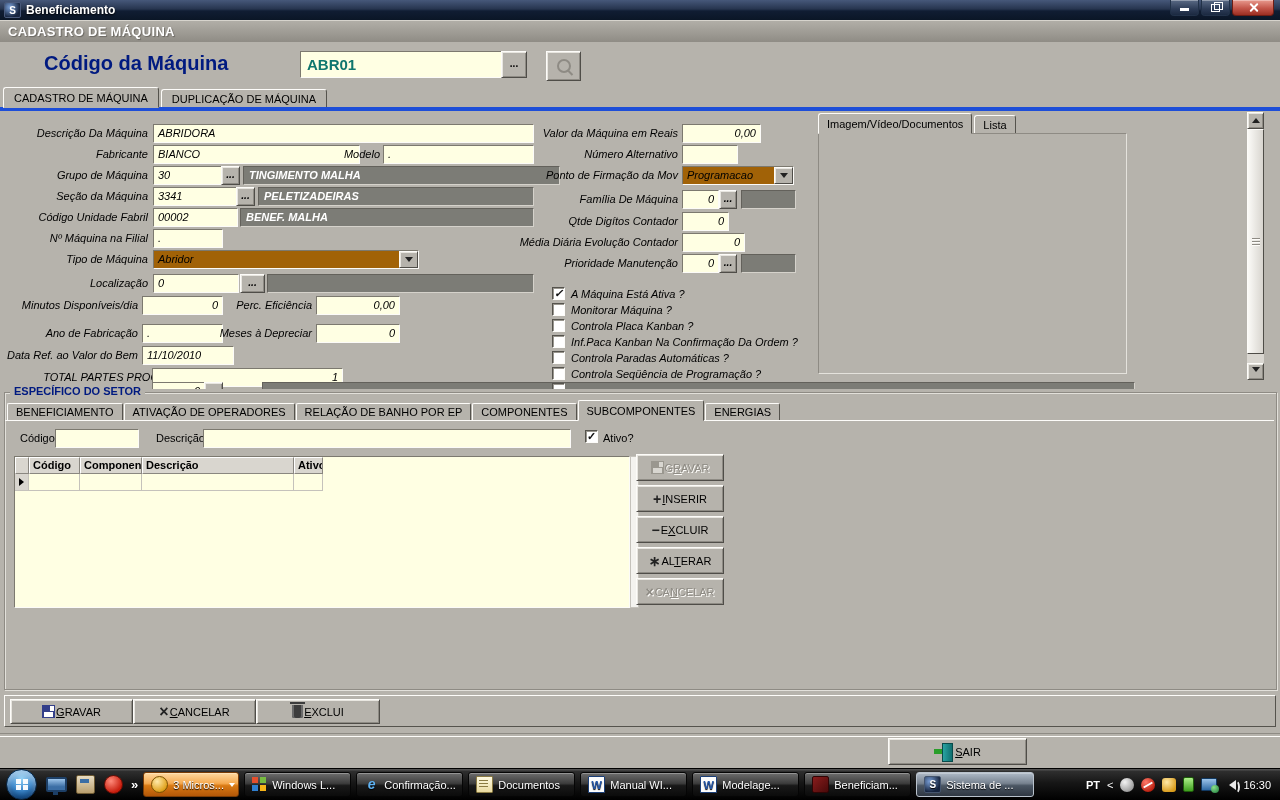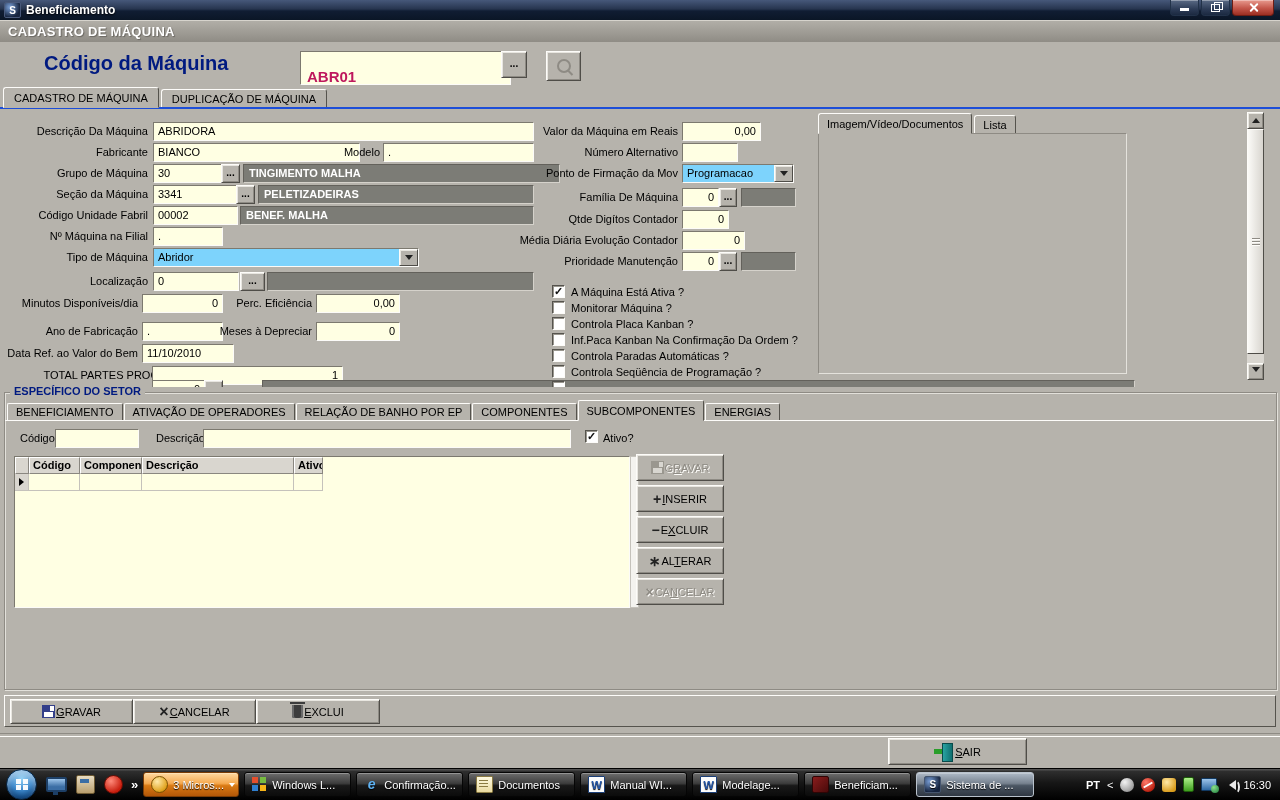--- a/index.html
+++ b/index.html
@@ -37,44 +37,44 @@
   .inp{position:absolute;box-sizing:border-box;height:19px;background:#ffffe3;font-size:11px;
     border:1px solid;border-color:#7c796f #fcfbf8 #fcfbf8 #7c796f;padding:2px 4px;line-height:13px;overflow:hidden;white-space:nowrap;}
   .num{text-align:right;}
   .gval{position:absolute;box-sizing:border-box;height:19px;background:#7c7c76;color:#fff;font-weight:bold;
     font-size:11px;border:1px solid;border-color:#63615b #d5d2cb #d5d2cb #63615b;padding:2px 5px;line-height:13px;
     overflow:hidden;white-space:nowrap;}
   .raised{background:#b6b3ac;border:1px solid;border-color:#fdfcf9 #4f4d48 #4f4d48 #fdfcf9;
     box-shadow:inset 1px 1px 0 #e8e6e0,inset -1px -1px 0 #8e8b84;}
   .dots{position:absolute;box-sizing:border-box;text-align:center;font-weight:bold;font-size:10px;
     line-height:12px;cursor:default;}
-  .combo{position:absolute;box-sizing:border-box;height:19px;background:#7dd3fc;
+  .combo{position:absolute;box-sizing:border-box;height:19px;background:#a16207;
     border:1px solid;border-color:#7c796f #fcfbf8 #fcfbf8 #7c796f;}
   .combo .ctext{position:absolute;left:4px;top:2px;font-size:11px;white-space:nowrap;}
   .combo .dd{position:absolute;top:0px;right:0px;bottom:0px;width:17px;
     background:#b6b3ac;border:1px solid;border-color:#fdfcf9 #4f4d48 #4f4d48 #fdfcf9;
     box-shadow:inset 1px 1px 0 #e8e6e0;display:flex;align-items:center;justify-content:center;}
   .tri-down{width:0;height:0;border:4px solid transparent;border-top:5px solid #222;margin-top:4px;}
   .cbx{position:absolute;width:13px;height:13px;background:#fff;box-sizing:border-box;
     border:1px solid;border-color:#55534d #fdfcf9 #fdfcf9 #55534d;box-shadow:inset 1px 1px 0 #9a978f;
     display:flex;align-items:center;justify-content:center;}
   .cbx.on::after{content:"✓";font-size:11px;font-weight:bold;color:#111;margin-top:-1px;}
   
   .bigcode{left:44px;top:52px;font-size:20px;font-weight:bold;color:#001a80;}
-  .code-input{left:300px;top:51px;width:211px;height:27px;font-size:15px;font-weight:bold;color:#be185d;
-    padding:16px 6px;line-height:17px;}
+  .code-input{left:300px;top:51px;width:211px;height:27px;font-size:15px;font-weight:bold;color:#0f766e;
+    padding:4px 6px;line-height:17px;}
   .mag-glass{width:10px;height:10px;border:2px solid #8e8b84;border-radius:50%;position:relative;}
   .mag-glass::after{content:"";position:absolute;width:2px;height:7px;background:#8e8b84;
     left:10px;top:8px;transform:rotate(-45deg);}
   
   .tabrow{position:absolute;display:flex;align-items:flex-end;}
   .tab{box-sizing:border-box;background:#b6b3ac;border:1px solid;border-color:#fdfcf9 #55534d #b6b3ac #fdfcf9;
     border-radius:3px 3px 0 0;margin-right:2px;font-size:11px;padding:0 10px;height:19px;line-height:18px;white-space:nowrap;}
   .tab.active{height:21px;line-height:21px;position:relative;z-index:3;}
-  .panelline{border-top:2px solid #1d4ed8;}
+  .panelline{border-top:4px solid #1d4ed8;font-style:italic;}
   
   .mainpanel{left:0;top:107px;width:1280px;height:278px;box-sizing:border-box;}
   
   .mediabox{left:818px;top:133px;width:307px;height:239px;background:#b6b3ac;
     border:1px solid;border-color:#8e8b84 #e4e2dc #e4e2dc #8e8b84;}
   
   .sb{left:1247px;top:112px;width:17px;height:268px;background:#d9d6d0;}
   .sbbtn{position:absolute;left:0;width:17px;height:17px;box-sizing:border-box;display:flex;align-items:center;justify-content:center;}
   .tri-up{width:0;height:0;border:4px solid transparent;border-bottom:5px solid #222;margin-bottom:4px;}
   .sbthumb{position:absolute;left:0;top:17px;width:17px;height:225px;box-sizing:border-box;

